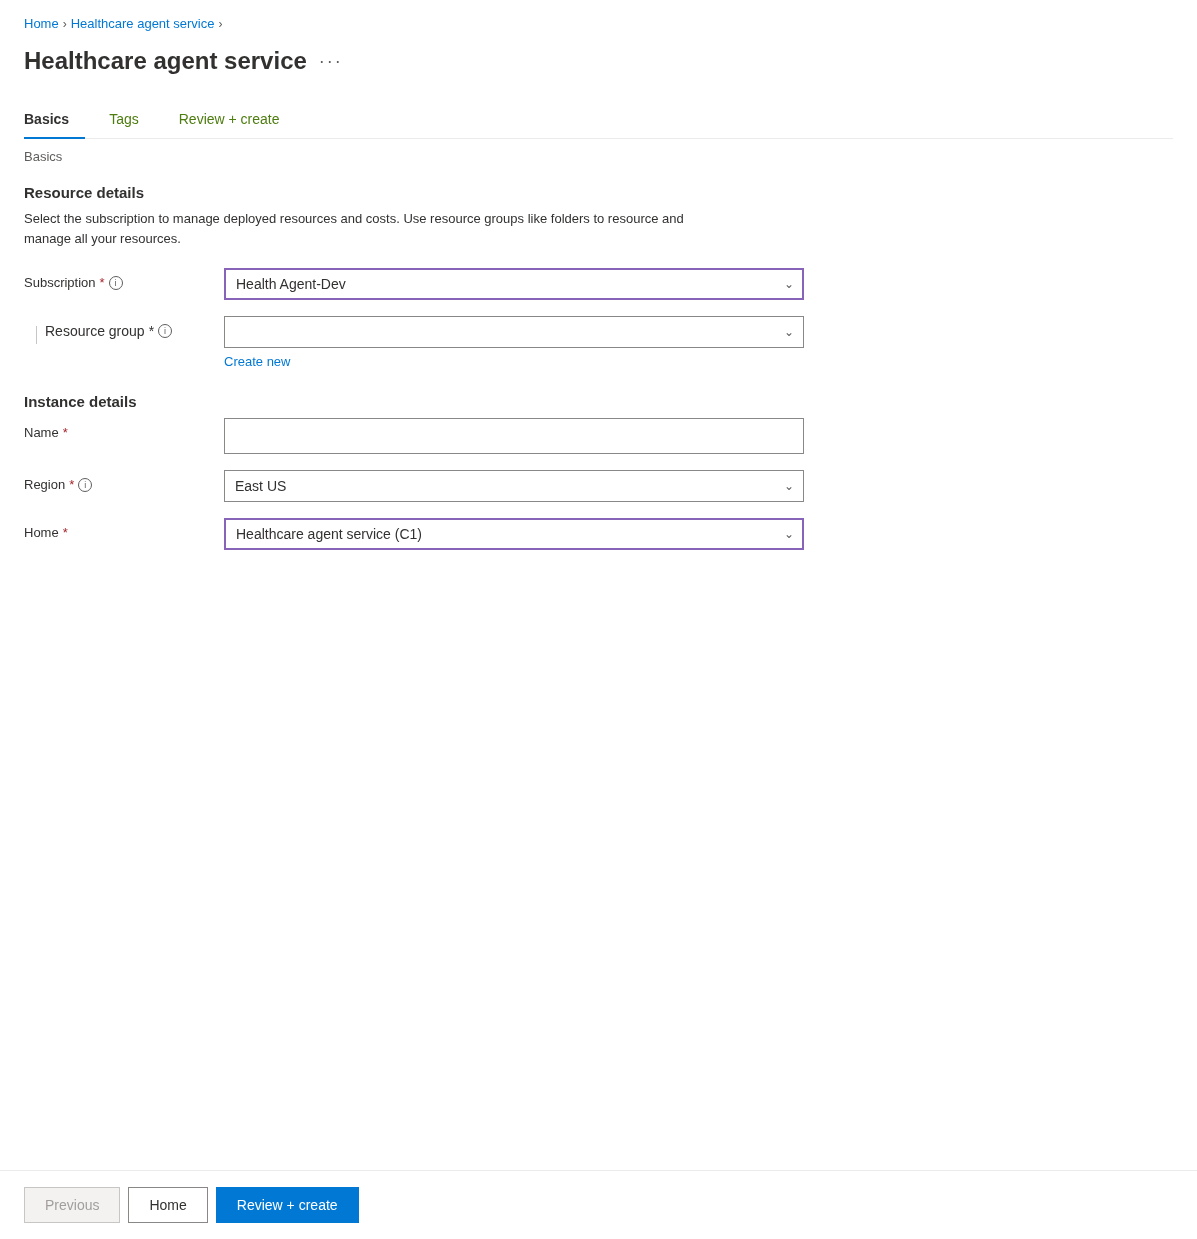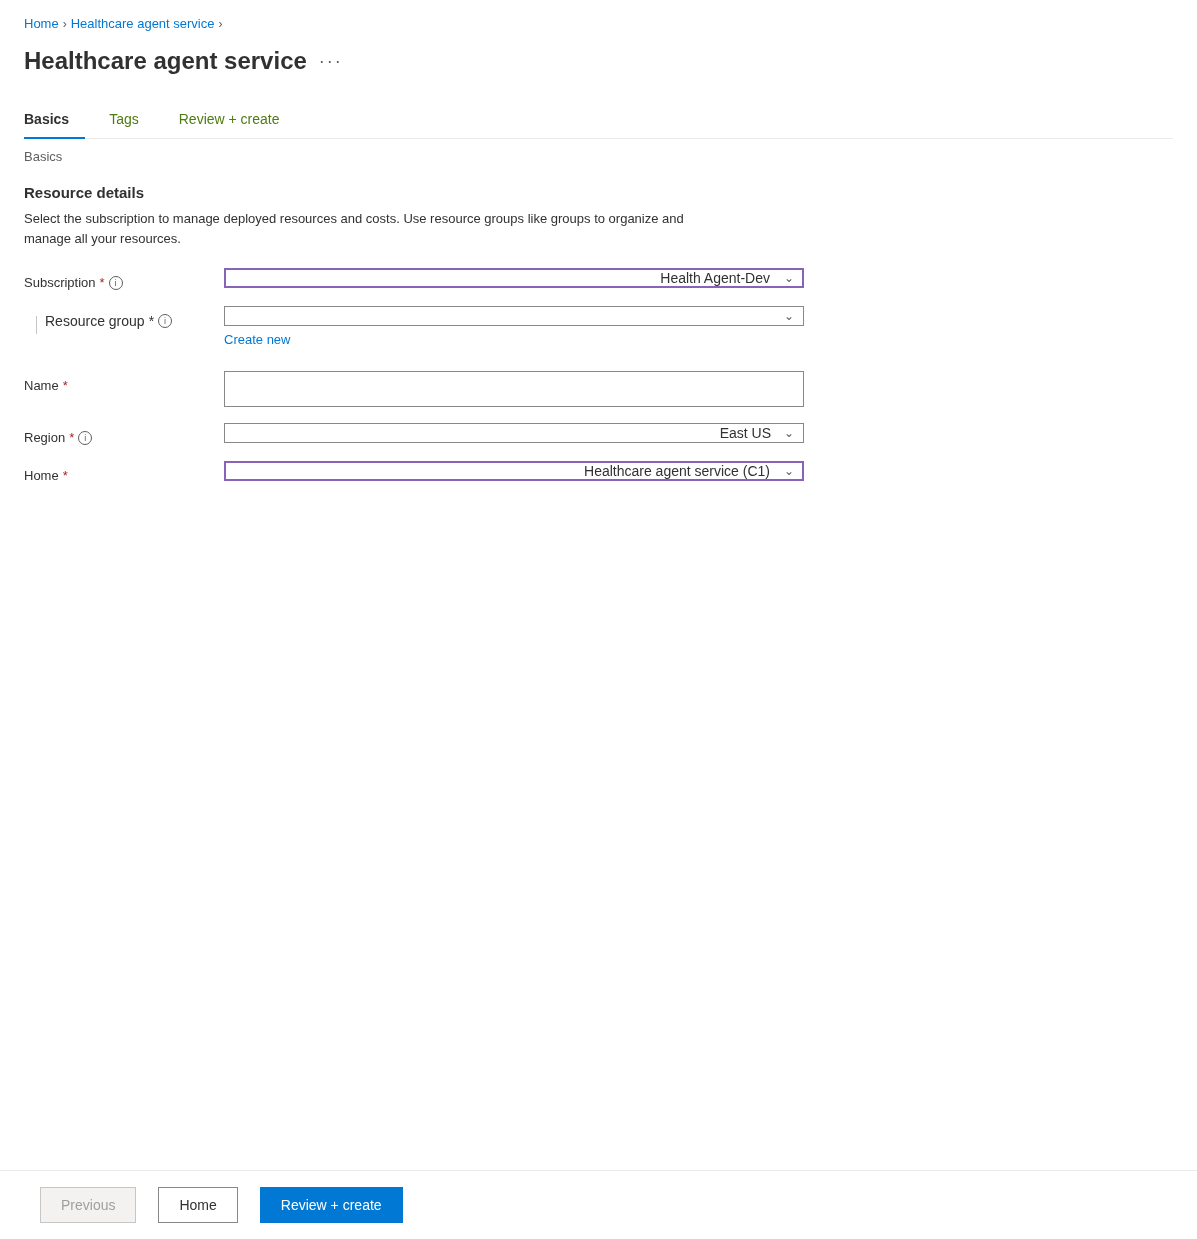--- a/index.html
+++ b/index.html
@@ -123,30 +123,29 @@
       display: flex;
       flex-direction: column;
       gap: 4px;
     }
     .select-wrapper {
       position: relative;
       width: 100%;
     }
     .select-control {
       width: 100%;
-      height: 20px;
+      height: 32px;
       border: 1px solid #8a8886;
       padding: 0 32px 0 10px;
       font-size: 14px;
       color: #323130;
       background: #fff;
       appearance: none;
       cursor: pointer;
       outline: none;
-      text-align: right;
     }
     .select-control:focus, .select-control.active-border {
       border-color: #8764b8;
       border-width: 2px;
     }
     .select-control.active-border {
       border-color: #8764b8;
     }
     .chevron-down {
       position: absolute;
@@ -195,23 +194,23 @@
       margin-left: 12px;
       flex-shrink: 0;
       align-self: flex-start;
       margin-top: 3px;
     }
     .instance-section {
       margin-top: 24px;
     }
     .footer {
       border-top: 1px solid #edebe9;
-      padding: 16px 40px;
-      display: flex;
-      gap: 22px;
+      padding: 16px 24px;
+      display: flex;
+      gap: 8px;
       background: #fff;
     }
     .btn {
       height: 36px;
       padding: 0 20px;
       font-size: 14px;
       cursor: pointer;
       border: none;
       outline: none;
     }
@@ -252,21 +251,21 @@
   <div class="tabs">
     <a class="tab active">Basics</a>
     <a class="tab">Tags</a>
     <a class="tab">Review + create</a>
   </div>
 
   <div class="breadcrumb-section">Basics</div>
 
   <div>
     <div class="section-title">Resource details</div>
-    <div class="section-description">Select the subscription to manage deployed resources and costs. Use resource groups like groups to organize and manage all your resources.</div>
+    <div class="section-description">Select the subscription to manage deployed resources and costs. Use resource groups like folders to resource and manage all your resources.</div>
 
     <div class="form-grid">
 
       <div class="form-label">
         <span>Subscription</span>
         <span class="required"> *</span>
         <span class="info-icon">i</span>
       </div>
       <div class="form-field">
         <div class="select-wrapper">
@@ -291,20 +290,21 @@
             <option value=""></option>
           </select>
           <span class="chevron-down">⌄</span>
         </div>
         <a class="create-new-link">Create new</a>
       </div>
     </div>
   </div>
 
   <div class="instance-section">
+    <div class="section-title">Instance details</div>
 
     <div class="form-grid">
 
       <div class="form-label">
         <span>Name</span>
         <span class="required"> *</span>
       </div>
       <div class="form-field">
         <input type="text" class="text-input" value="" style="">
       </div>

